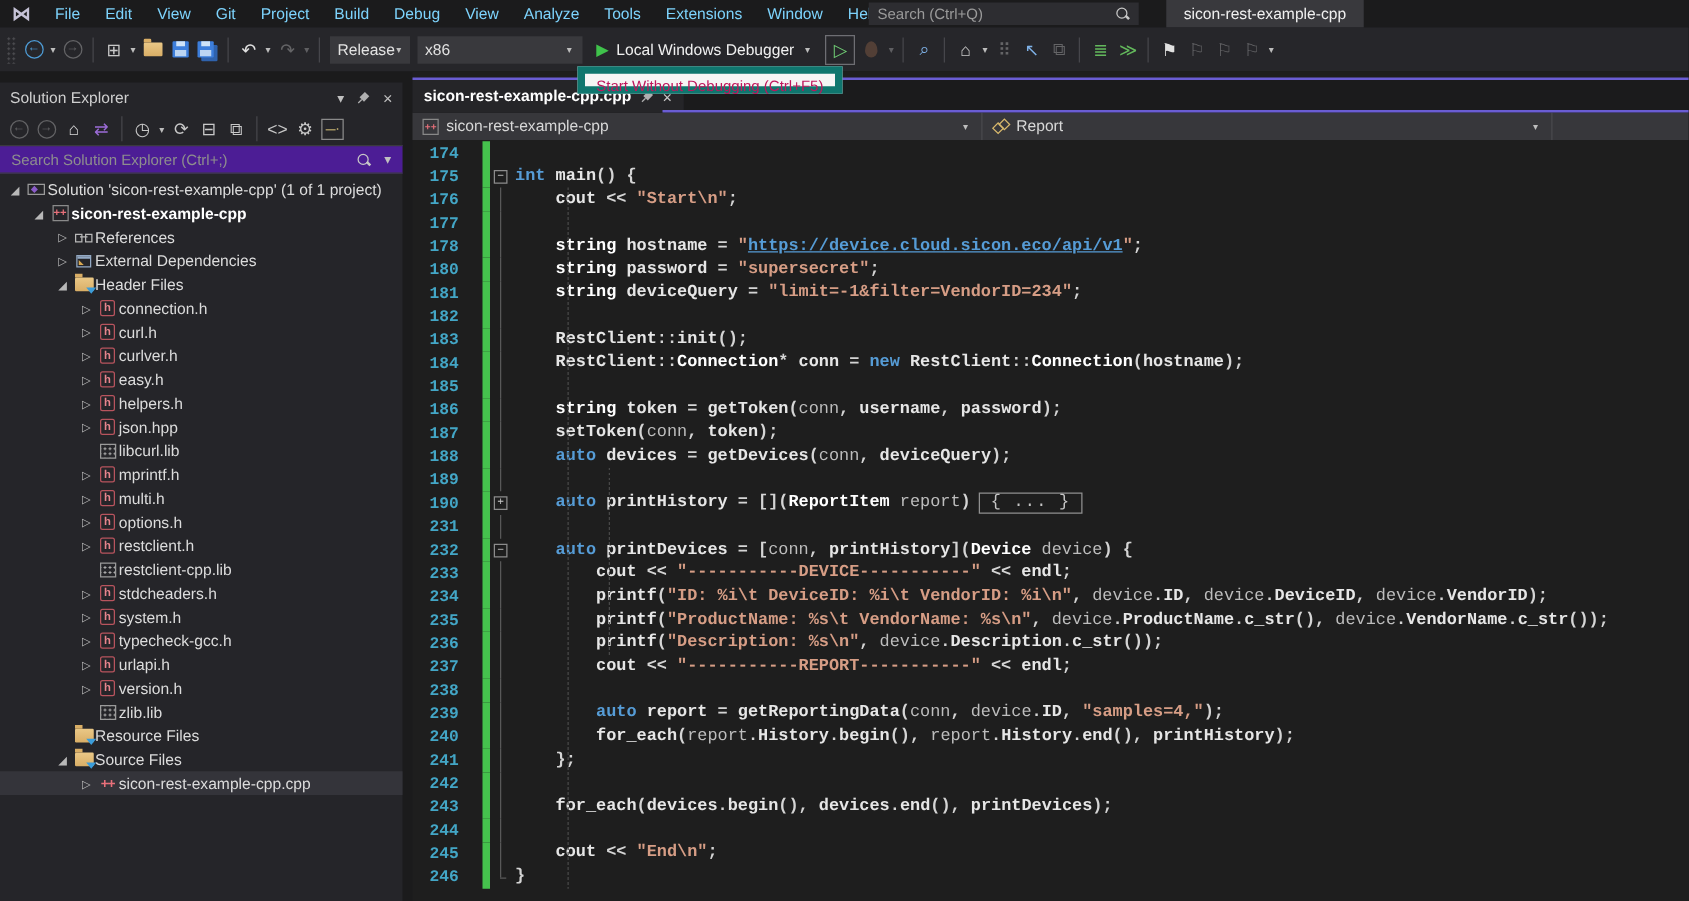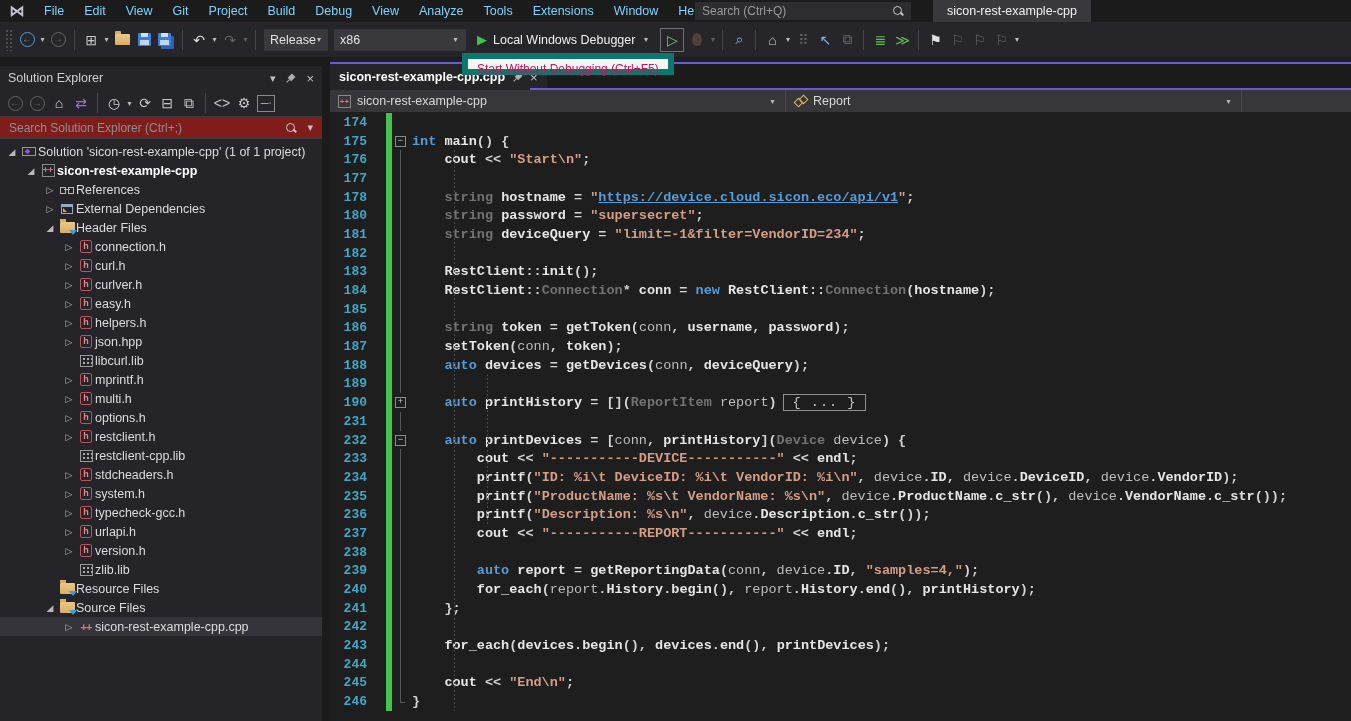--- a/index.html
+++ b/index.html
@@ -61,21 +61,21 @@
   .tooltip { position:absolute; left:462px; top:53px; height:22px; background:#F5F5F5;
     border:6px solid #0f766e; color:#be185d; font-size:12px; line-height:20px;
     padding:0 9px; z-index:50; white-space:nowrap; }
 
   
   .sepanel { position:absolute; left:0; top:66px; width:322px; bottom:0; background:#252529; }
   .se-head { height:24px; display:flex; align-items:center; padding:0 8px; color:#CFCFCF; font-size:12.5px; }
   .se-head .sp { flex:1; }
   .se-hic { color:#C0C0C0; font-size:11px; margin-left:10px; }
   .se-tools { height:26px; display:flex; align-items:center; padding:0 4px; }
-  .se-search { height:23px; background:#7f1d1d; border-top:1px solid #3A3A3E; border-bottom:1px solid #3A3A3E;
+  .se-search { height:23px; background:#4c1d95; border-top:1px solid #3A3A3E; border-bottom:1px solid #3A3A3E;
     display:flex; align-items:center; padding:0 9px; }
   .se-search .qtext { flex:1; font-size:12px; color:#8E8E8E; }
   .tbi .g.active-box { border:1px solid #8A8A8A; padding:1px 3px; color:#D8C27A; font-size:11px; }
 
   .tree { padding-top:3px; }
   .trow { height:19px; display:flex; align-items:center; font-size:12.5px; color:#DCDCDC; white-space:nowrap; }
   .trow.sel { background:#34343A; }
   .arr { width:16px; text-align:center; font-size:9px; color:#B8B8B8; flex:0 0 16px; }
   .tico { width:18px; flex:0 0 18px; display:flex; justify-content:center; align-items:center; }
   .tlabel.bold { font-weight:bold; color:#FFFFFF; }
@@ -134,21 +134,21 @@
   .ln { width:56px; flex:0 0 56px; text-align:right; padding-right:19px; color:#43A6C6;
     font-weight:bold; font-size:13px; }
   .chg { width:6px; flex:0 0 6px; align-self:stretch; background:#45C24D; }
   .foldc { width:18px; flex:0 0 18px; align-self:stretch; position:relative; }
   .foldc.line::before { content:""; position:absolute; left:8px; top:0; bottom:0; width:1px; background:#585858; }
   .foldc.end::before { content:""; position:absolute; left:8px; top:0; height:10px; width:1px; background:#585858; }
   .foldc.end::after { content:""; position:absolute; left:8px; top:10px; width:5px; height:1px; background:#585858; }
   .fmark { position:absolute; left:3px; top:4px; width:11px; height:11px; border:1px solid #8C8C8C;
     background:#1E1E1E; color:#C8C8C8; font-size:9px; line-height:9px; text-align:center; z-index:1; }
   .txt { margin-left:2px; font-weight:bold; }
-  .tk-k { color:#569CD6; } .tk-t { color:#737373; } .tk-s { color:#D69D85; }
+  .tk-k { color:#569CD6; } .tk-t { color:#ffffff; } .tk-s { color:#D69D85; }
   .tk-u { color:#569CD6; text-decoration:underline; }
   .tk-b { color:#E6E6E6; } .tk-v { color:#BDBDBD; font-weight:normal; } .tk-p { color:#D4D4D4; }
   .tk-x { display:inline-block; border:1px solid #909090; padding:0 9px; margin-left:6px;
     color:#C5C5C5; font-weight:normal; letter-spacing:1px; line-height:15px; height:17px; }
   .iguide { position:absolute; width:1px;
     background:repeating-linear-gradient(#474747 0 2px, transparent 2px 4px); }
 </style>
 </head>
 <body>
 

